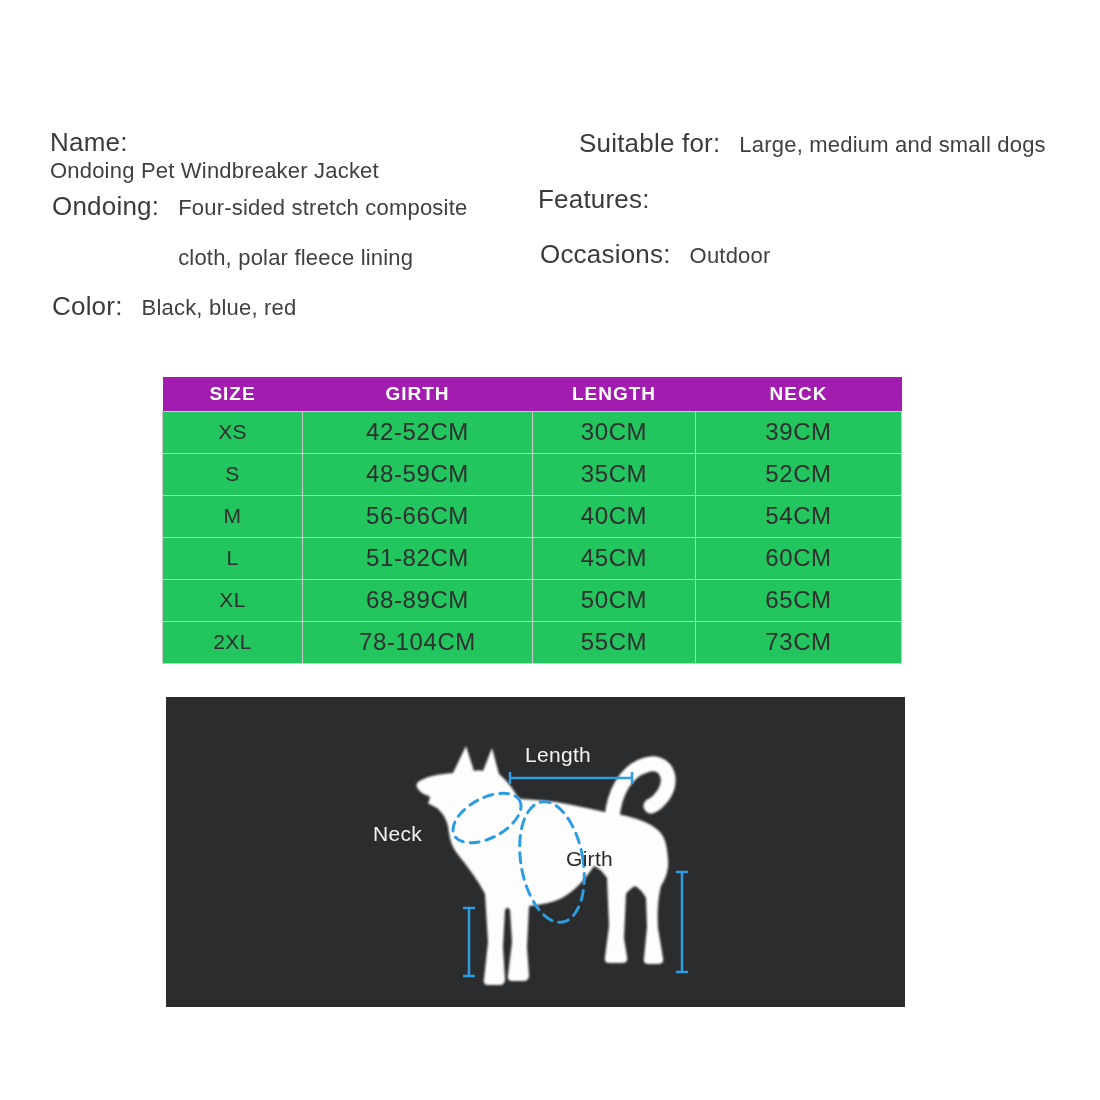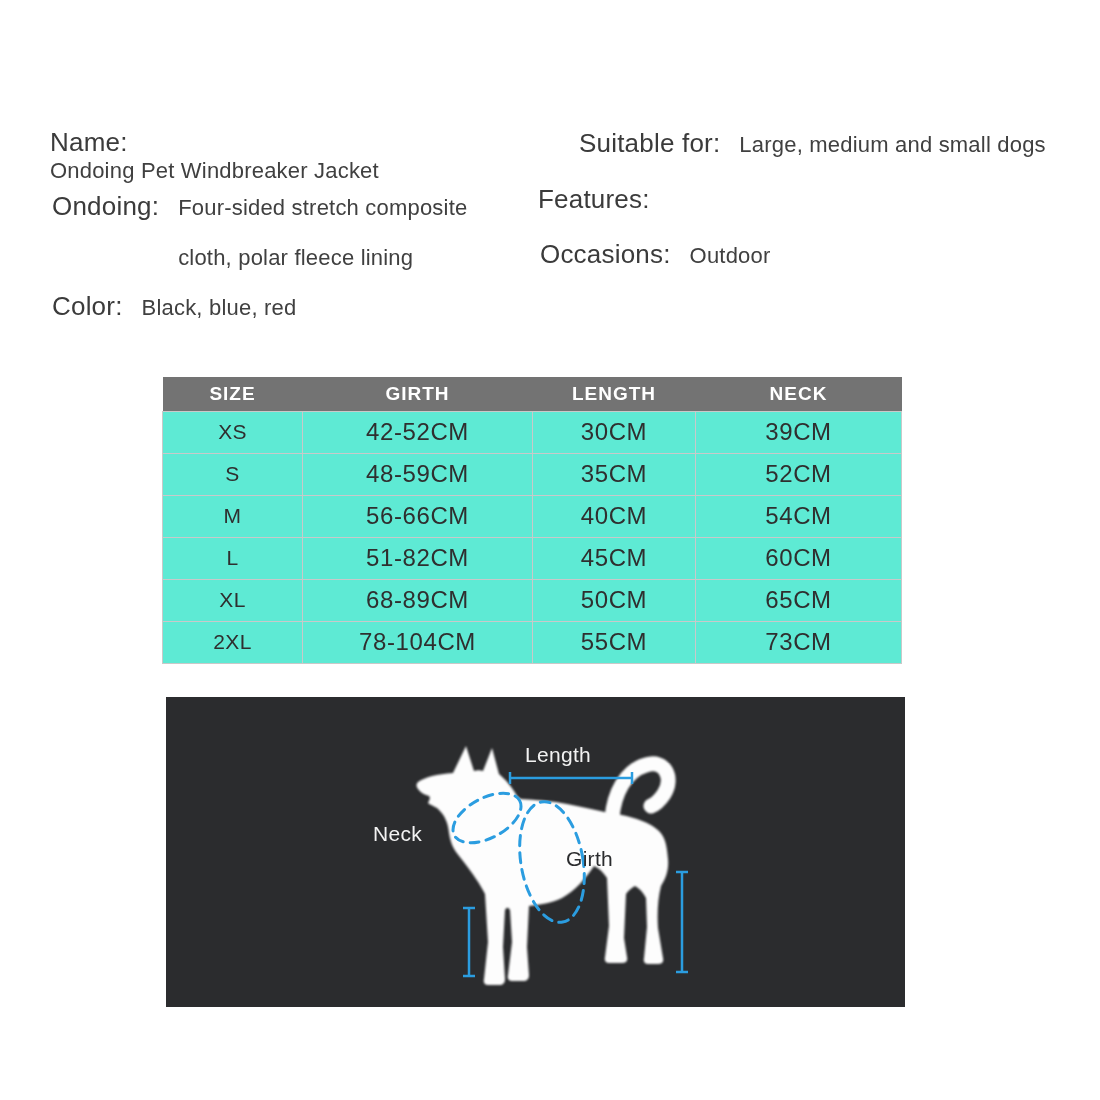--- a/index.html
+++ b/index.html
@@ -12,26 +12,26 @@
   .info-row { position:absolute; display:flex; align-items:baseline; column-gap:19px; }
   .info-label { font-size:26px; color:#3b3b3b; letter-spacing:0.2px; white-space:nowrap; }
   .info-value { font-size:22px; color:#404040; letter-spacing:0.2px; }
   .info-row.material .info-value { width:325px; line-height:50px; }
   
   .size-table {
     position:absolute; left:162px; top:377px; width:739px;
     border-collapse:collapse; table-layout:fixed;
   }
   .size-table th {
-    background:#737373; color:#ffffff; font-size:19px; font-weight:bold;
+    background:#a21caf; color:#ffffff; font-size:19px; font-weight:bold;
     height:34px; letter-spacing:1px; border:none; text-align:center;
   }
   .size-table td {
     border:1px solid #c9c9c9; height:42px; text-align:center;
-    font-size:24px; color:#2f2f2f; letter-spacing:0.6px; background:#5eead4;
+    font-size:24px; color:#2f2f2f; letter-spacing:0.6px; background:#22c55e;
   }
   .size-table td.size-col { font-size:21px; letter-spacing:0.3px; }
   
   .diagram-panel {
     position:absolute; left:166px; top:697px; width:739px; height:310px;
     background:#2b2c2e;
   }
   .diagram-panel svg { position:absolute; left:0; top:0; }
   .diagram-label { position:absolute; font-size:21px; color:#f2f2f2; letter-spacing:0.3px; }
   .diagram-label.length { left:332px; top:46px; width:120px; text-align:center; }

